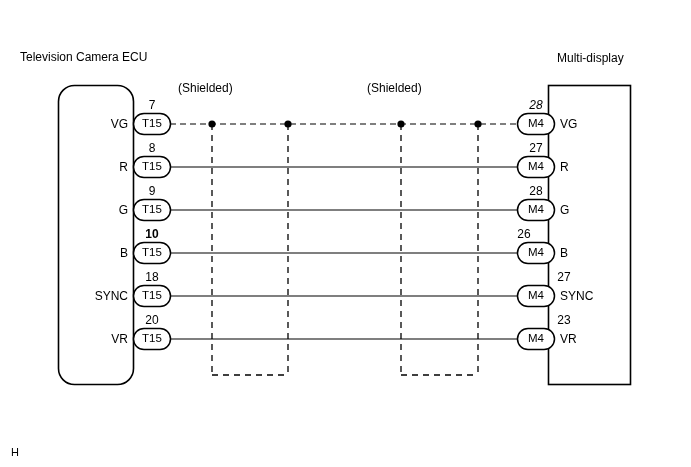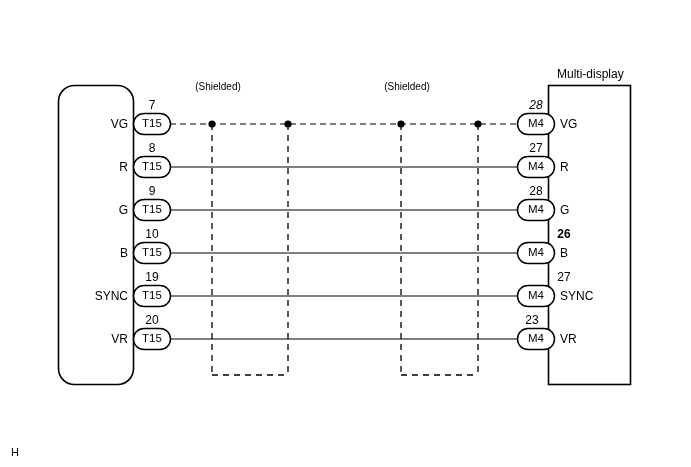--- a/index.html
+++ b/index.html
@@ -42,22 +42,21 @@
   }
   .signal-left {
     font-size: 12px;
     text-align: right;
   }
   .signal-right {
     font-size: 12px;
     text-align: left;
   }
   .shield-label {
-    font-size: 10px;
-    text-align: center;
+    font-size: 12px;
   }
   .pin-code {
     font-size: 11.5px;
     text-align: center;
   }
   .page-mark {
     font-size: 11px;
   }
 </style>
 </head>
@@ -101,21 +100,22 @@
 
     <rect x="517.5" y="113.5" width="37" height="21" rx="10.5" ry="10.5" fill="#ffffff" stroke="#000000" stroke-width="1.5"></rect>
     <rect x="517.5" y="156.5" width="37" height="21" rx="10.5" ry="10.5" fill="#ffffff" stroke="#000000" stroke-width="1.5"></rect>
     <rect x="517.5" y="199.5" width="37" height="21" rx="10.5" ry="10.5" fill="#ffffff" stroke="#000000" stroke-width="1.5"></rect>
     <rect x="517.5" y="242.5" width="37" height="21" rx="10.5" ry="10.5" fill="#ffffff" stroke="#000000" stroke-width="1.5"></rect>
     <rect x="517.5" y="285.5" width="37" height="21" rx="10.5" ry="10.5" fill="#ffffff" stroke="#000000" stroke-width="1.5"></rect>
     <rect x="517.5" y="328.5" width="37" height="21" rx="10.5" ry="10.5" fill="#ffffff" stroke="#000000" stroke-width="1.5"></rect>
 
   </svg>
 
-  <div class="txt title-label" style="left:557px; top:68px;">Multi-display</div>
+  <div class="txt title-label" style="left:20px; top:51px;">Television Camera ECU</div>
+  <div class="txt title-label" style="left:557px; top:52px;">Multi-display</div>
 
   <div class="txt shield-label" style="left:178px; top:82px; width:80px;">(Shielded)</div>
   <div class="txt shield-label" style="left:367px; top:82px; width:80px;">(Shielded)</div>
 
   <div class="txt signal-left" style="left:58px; top:118px; width:70px;">VG</div>
   <div class="txt pin-number" style="left:132px; top:99px; width:40px;">7</div>
   <div class="txt pin-code" style="left:133px; top:118px; width:38px;">T15</div>
   <div class="txt pin-number" style="left:516px; top:99px; width:40px;font-style:italic;">28</div>
   <div class="txt pin-code" style="left:517px; top:118px; width:38px;">M4</div>
   <div class="txt signal-right" style="left:560px; top:118px; width:70px;">VG</div>
@@ -128,35 +128,35 @@
   <div class="txt signal-right" style="left:560px; top:161px; width:70px;">R</div>
 
   <div class="txt signal-left" style="left:58px; top:204px; width:70px;">G</div>
   <div class="txt pin-number" style="left:132px; top:185px; width:40px;">9</div>
   <div class="txt pin-code" style="left:133px; top:204px; width:38px;">T15</div>
   <div class="txt pin-number" style="left:516px; top:185px; width:40px;">28</div>
   <div class="txt pin-code" style="left:517px; top:204px; width:38px;">M4</div>
   <div class="txt signal-right" style="left:560px; top:204px; width:70px;">G</div>
 
   <div class="txt signal-left" style="left:58px; top:247px; width:70px;">B</div>
-  <div class="txt pin-number" style="left:132px; top:228px; width:40px;">10</div>
+  <div class="txt pin-number" style="left:132px; top:228px; width:40px;font-weight:bold;">10</div>
   <div class="txt pin-code" style="left:133px; top:247px; width:38px;">T15</div>
-  <div class="txt pin-number" style="left:544px; top:228px; width:40px;font-weight:bold;">26</div>
+  <div class="txt pin-number" style="left:504px; top:228px; width:40px;">26</div>
   <div class="txt pin-code" style="left:517px; top:247px; width:38px;">M4</div>
   <div class="txt signal-right" style="left:560px; top:247px; width:70px;">B</div>
 
   <div class="txt signal-left" style="left:50px; top:290px; width:78px;">SYNC</div>
-  <div class="txt pin-number" style="left:132px; top:271px; width:40px;">19</div>
+  <div class="txt pin-number" style="left:132px; top:271px; width:40px;">18</div>
   <div class="txt pin-code" style="left:133px; top:290px; width:38px;">T15</div>
   <div class="txt pin-number" style="left:544px; top:271px; width:40px;">27</div>
   <div class="txt pin-code" style="left:517px; top:290px; width:38px;">M4</div>
   <div class="txt signal-right" style="left:560px; top:290px; width:70px;">SYNC</div>
 
   <div class="txt signal-left" style="left:58px; top:333px; width:70px;">VR</div>
   <div class="txt pin-number" style="left:132px; top:314px; width:40px;">20</div>
   <div class="txt pin-code" style="left:133px; top:333px; width:38px;">T15</div>
-  <div class="txt pin-number" style="left:512px; top:314px; width:40px;">23</div>
+  <div class="txt pin-number" style="left:544px; top:314px; width:40px;">23</div>
   <div class="txt pin-code" style="left:517px; top:333px; width:38px;">M4</div>
   <div class="txt signal-right" style="left:560px; top:333px; width:70px;">VR</div>
 
   <div class="txt page-mark" style="left:11px; top:447px;">H</div>
 
 </div>
 
 </body></html>

